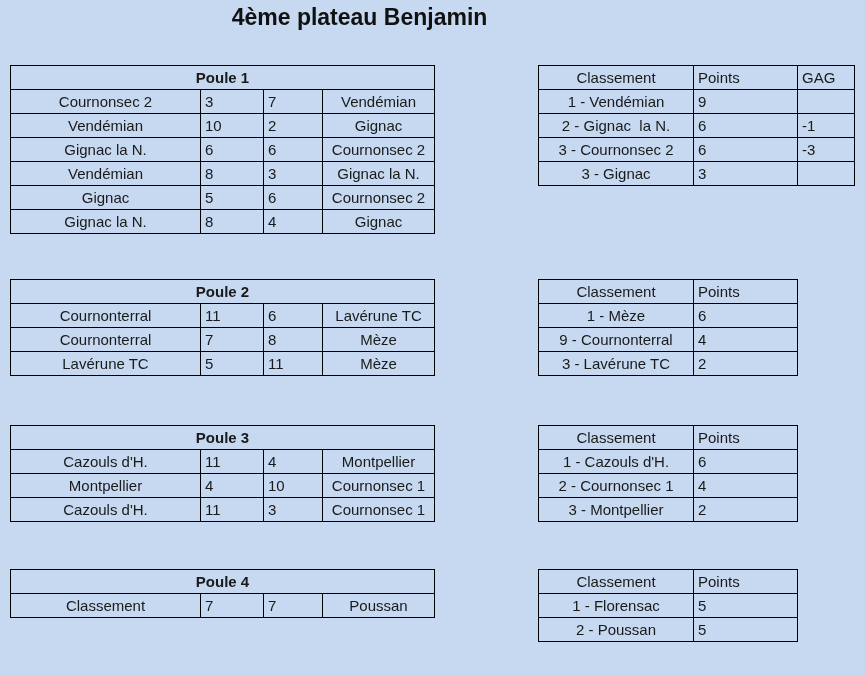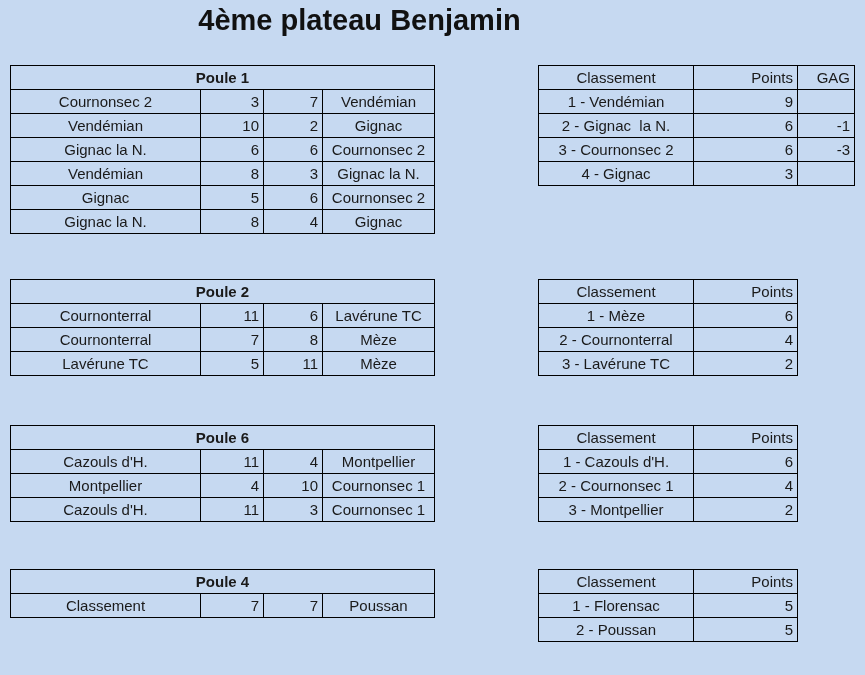--- a/index.html
+++ b/index.html
@@ -10,41 +10,41 @@
     color: #1a1a1a;
     position: relative;
     overflow: hidden;
   }
   .title {
     position: absolute;
     top: 4px; left: 0;
     width: 719px;
     margin: 0;
     text-align: center;
-    font-size: 29px;
+    font-size: 23px;
     font-weight: bold;
     color: #111;
   }
   table {
     position: absolute;
     border-collapse: collapse;
     table-layout: fixed;
     font-size: 15px;
     color: #1a1a1a;
   }
   td {
     border: 1px solid #000;
     height: 23px;
     padding: 0 4px;
     overflow: hidden;
     white-space: pre-wrap;
     line-height: 22px;
   }
   td.hdr-center { text-align: center; font-weight: bold; }
-  td.center { text-align: right; }
+  td.center { text-align: left; }
   td.left { text-align: center; }
   
   #poule1 { left: 10px; top: 65px;  width: 424px; }
   #poule2 { left: 10px; top: 279px; width: 424px; }
   #poule3 { left: 10px; top: 425px; width: 424px; }
   #poule4 { left: 10px; top: 569px; width: 424px; }
   #class1 { left: 538px; top: 65px;  width: 316px; }
   #class2 { left: 538px; top: 279px; width: 259px; }
   #class3 { left: 538px; top: 425px; width: 259px; }
   #class4 { left: 538px; top: 569px; width: 259px; }
@@ -127,21 +127,21 @@
     <td class="left">2 - Gignac  la N.</td>
     <td class="center">6</td>
     <td class="center">-1</td>
   </tr>
   <tr>
     <td class="left">3 - Cournonsec 2</td>
     <td class="center">6</td>
     <td class="center">-3</td>
   </tr>
   <tr>
-    <td class="left">4 - Gignac</td>
+    <td class="left">3 - Gignac</td>
     <td class="center">3</td>
     <td class="center"></td>
   </tr>
 </tbody>
   </table>
 
 <table id="poule2">
   <colgroup>
       <col class="pc1">
       <col class="pc2">
@@ -181,40 +181,40 @@
   <tbody>
       <tr>
     <td class="left">Classement</td>
     <td class="center">Points</td>
   </tr>
   <tr>
     <td class="left">1 - Mèze</td>
     <td class="center">6</td>
   </tr>
   <tr>
-    <td class="left">2 - Cournonterral</td>
+    <td class="left">9 - Cournonterral</td>
     <td class="center">4</td>
   </tr>
   <tr>
     <td class="left">3 - Lavérune TC</td>
     <td class="center">2</td>
   </tr>
 </tbody>
   </table>
 
 <table id="poule3">
   <colgroup>
       <col class="pc1">
       <col class="pc2">
       <col class="pc3">
       <col class="pc4">
     </colgroup>
   <tbody>
       <tr>
-    <td colspan="4" class="hdr-center">Poule 6</td>
+    <td colspan="4" class="hdr-center">Poule 3</td>
   </tr>
   <tr>
     <td class="left">Cazouls d'H.</td>
     <td class="center">11</td>
     <td class="center">4</td>
     <td class="left">Montpellier</td>
   </tr>
   <tr>
     <td class="left">Montpellier</td>
     <td class="center">4</td>

